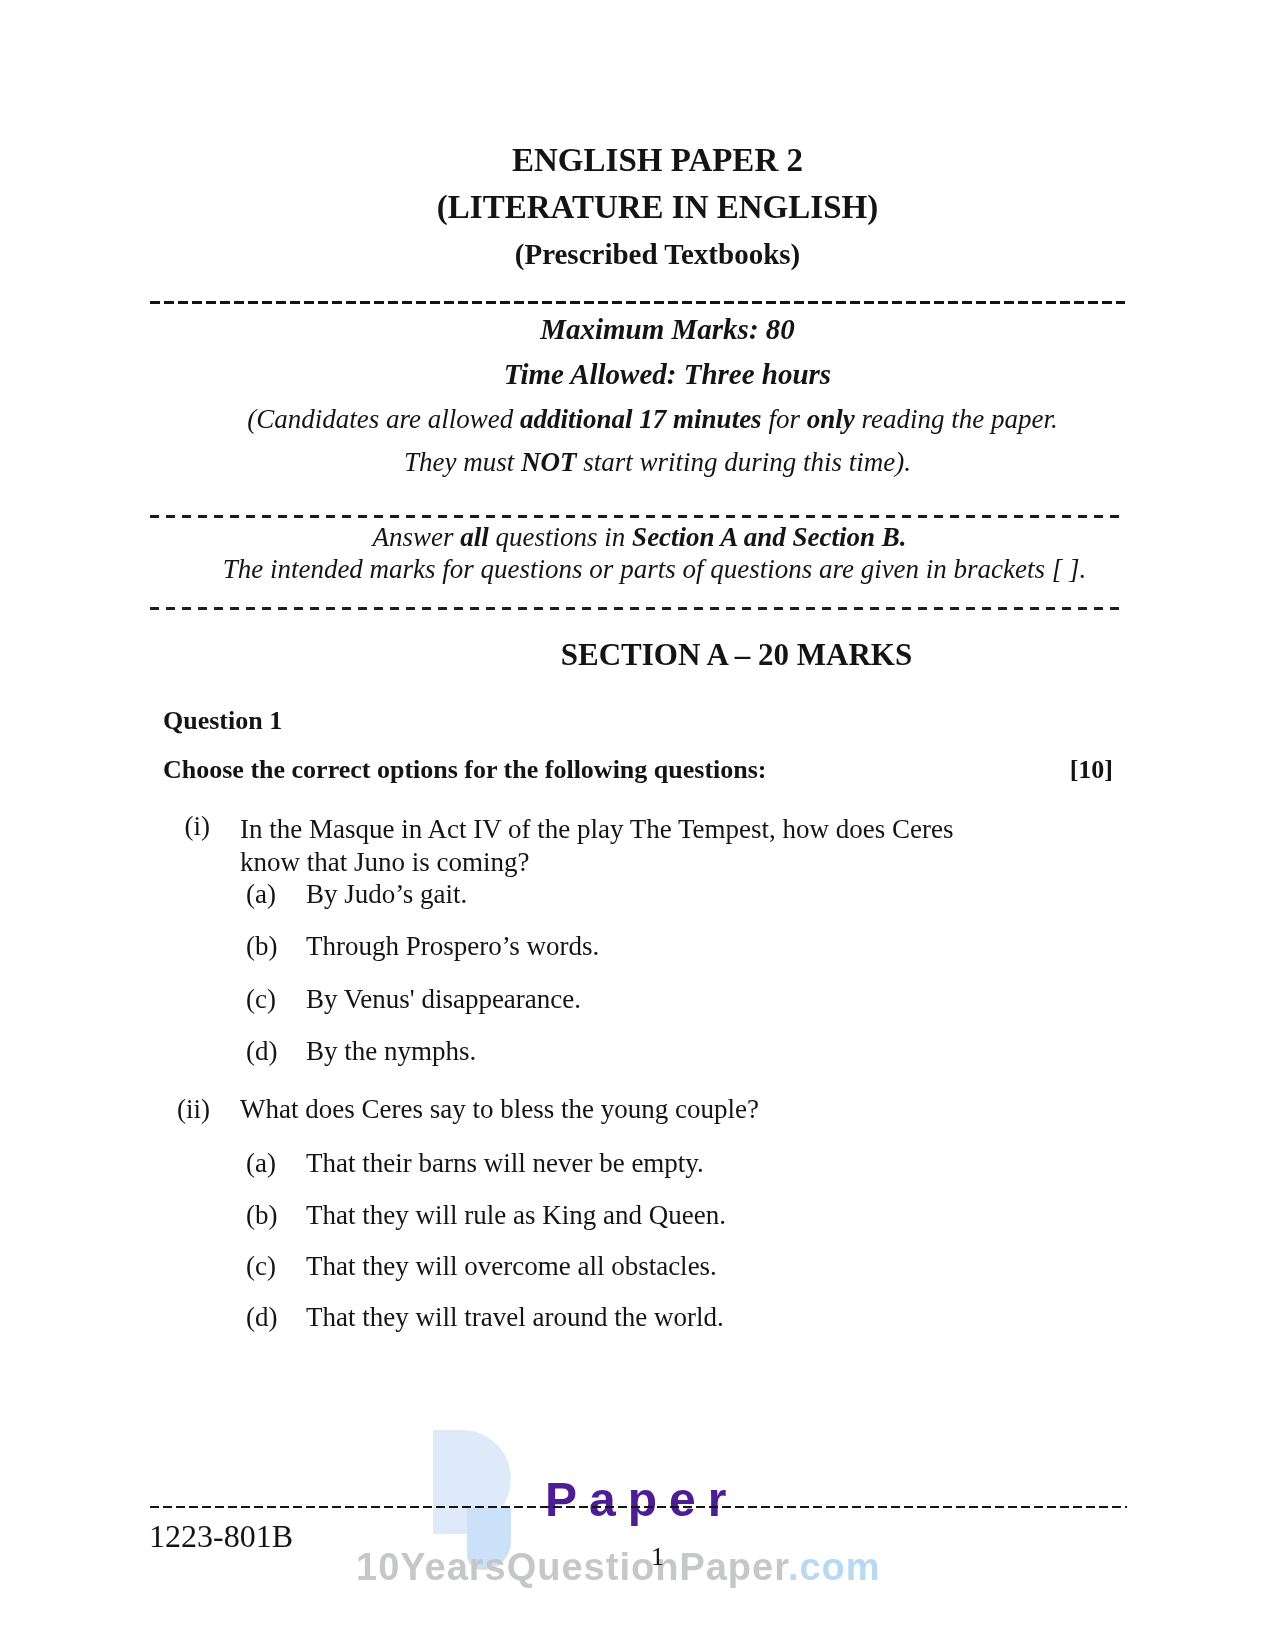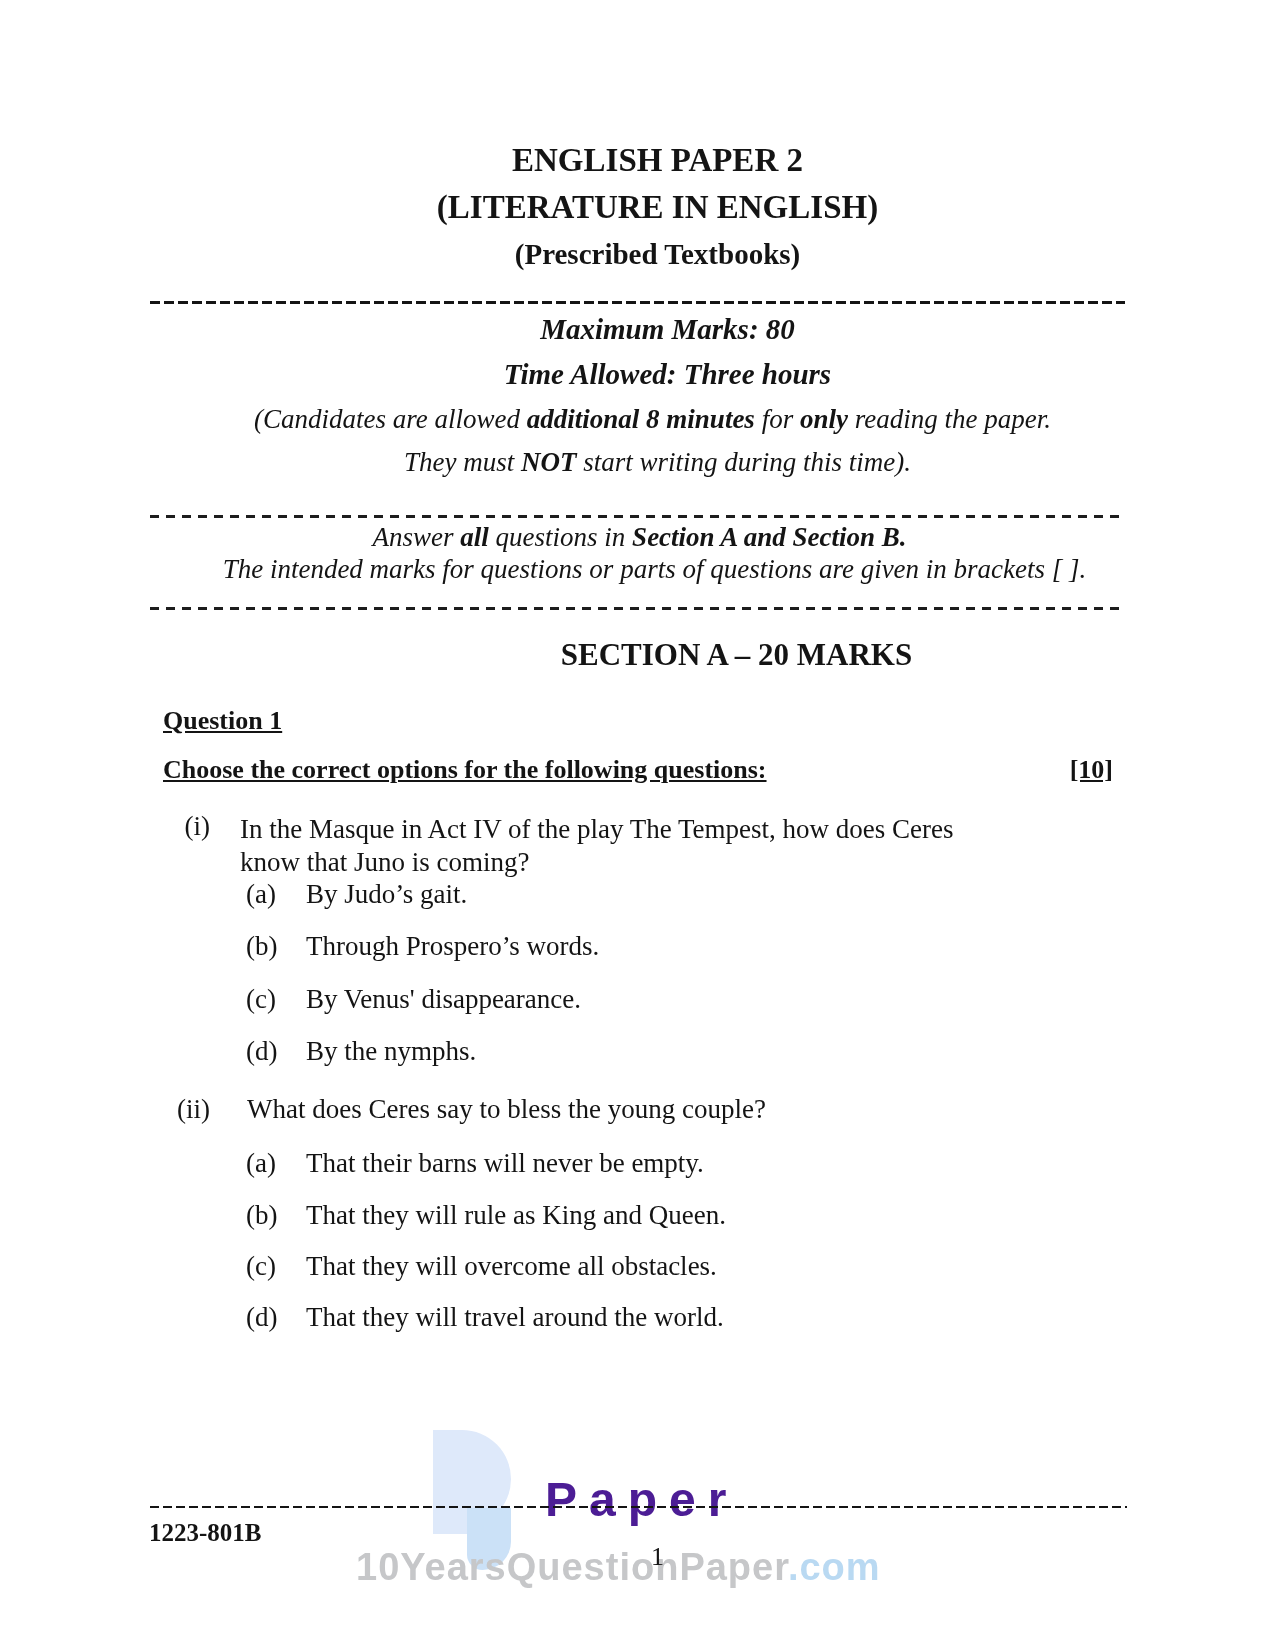--- a/index.html
+++ b/index.html
@@ -19,28 +19,28 @@
   .dash-open{position:absolute;height:3px;background:repeating-linear-gradient(90deg,#1d1d1d 0 9px,transparent 9px 16px);}
   .dash-footer{position:absolute;height:2px;background:repeating-linear-gradient(90deg,#141414 0 9px,transparent 9px 13px);}
   
   .title{font-weight:bold;font-size:33px;}
   .title3{font-weight:bold;font-size:29px;}
   
   .notice-bi{font-weight:bold;font-style:italic;font-size:29px;}
   .instr{font-style:italic;font-size:27px;}
   
   .section-head{font-weight:bold;font-size:31px;}
-  .qhead{font-weight:bold;font-size:26px;text-decoration:underline;}
+  .qhead{font-weight:bold;font-size:26px;}
   .qtext{font-size:27px;}
   .qnum{position:absolute;width:50px;text-align:right;font-size:27px;}
   .optletter{position:absolute;font-size:27px;}
   .opttext{position:absolute;font-size:27px;text-align:right;}
   .qlines span{display:block;line-height:33px;}
   
-  .paper-code{font-weight:bold;font-size:25px;}
+  .paper-code{font-weight:normal;font-size:32px;}
   .page-num{font-size:26px;}
   
   #watermark{position:absolute;inset:0;z-index:0;}
   #content{position:absolute;inset:0;z-index:1;}
   .wm-shape{position:absolute;}
   .wm-paper{
     position:absolute;font-family:"Liberation Sans", sans-serif;
     font-weight:bold;font-size:48px;letter-spacing:12px;color:#4c1d95;
   }
   .wm-site{
@@ -70,21 +70,21 @@
 
     <div class="abs ctr title" style="top:144px;">ENGLISH PAPER 2</div>
     <div class="abs ctr title" style="top:191px;">(LITERATURE IN ENGLISH)</div>
     <div class="abs ctr title3" style="top:240px;">(Prescribed Textbooks)</div>
 
     <div class="dash-dense" style="left:150px;top:301px;width:975px;"></div>
 
     <div class="abs ctr notice-bi" style="top:315px;transform:translateX(10px);">Maximum Marks: 80</div>
     <div class="abs ctr notice-bi" style="top:360px;transform:translateX(10px);">Time Allowed: Three hours</div>
 
-    <div class="abs ctr instr" style="top:406px;transform:translateX(-5px);"><span>(Candidates are allowed </span><span class="b">additional 8 minutes</span><span> for </span><span class="b">only</span><span> reading the paper.</span></div>
+    <div class="abs ctr instr" style="top:406px;transform:translateX(-5px);"><span>(Candidates are allowed </span><span class="b">additional 17 minutes</span><span> for </span><span class="b">only</span><span> reading the paper.</span></div>
     <div class="abs ctr instr" style="top:449px;"><span>They must </span><span class="b">NOT</span><span> start writing during this time).</span></div>
 
     <div class="dash-open" style="left:150px;top:515px;width:975px;"></div>
 
     <div class="abs ctr instr" style="top:524px;transform:translateX(-18px);"><span>Answer </span><span class="b">all</span><span> questions in </span><span class="b">Section A and Section B.</span></div>
     <div class="abs ctr instr" style="top:556px;transform:translateX(-3px);">The intended marks for questions or parts of questions are given in brackets [ ].</div>
 
     <div class="dash-open" style="left:150px;top:607px;width:975px;"></div>
 
     <div class="abs ctr section-head" style="top:639px;transform:translateX(79px);">SECTION A – 20 MARKS</div>
@@ -110,21 +110,21 @@
     <div>
       <span class="optletter" style="left:246px;top:984px;">(c)</span>
       <span class="opttext" style="left:306px;top:984px;">By Venus' disappearance.</span>
     </div>
     <div>
       <span class="optletter" style="left:246px;top:1036px;">(d)</span>
       <span class="opttext" style="left:306px;top:1036px;">By the nymphs.</span>
     </div>
 
     <div class="qnum abs" style="left:160px;top:1096px;">(ii)</div>
-    <div class="abs qtext" style="left:240px;top:1096px;margin-left:7px;">What does Ceres say to bless the young couple?</div>
+    <div class="abs qtext" style="left:240px;top:1096px;">What does Ceres say to bless the young couple?</div>
 
     <div>
       <span class="optletter" style="left:246px;top:1148px;">(a)</span>
       <span class="opttext" style="left:306px;top:1148px;">That their barns will never be empty.</span>
     </div>
     <div>
       <span class="optletter" style="left:246px;top:1200px;">(b)</span>
       <span class="opttext" style="left:306px;top:1200px;">That they will rule as King and Queen.</span>
     </div>
     <div>

